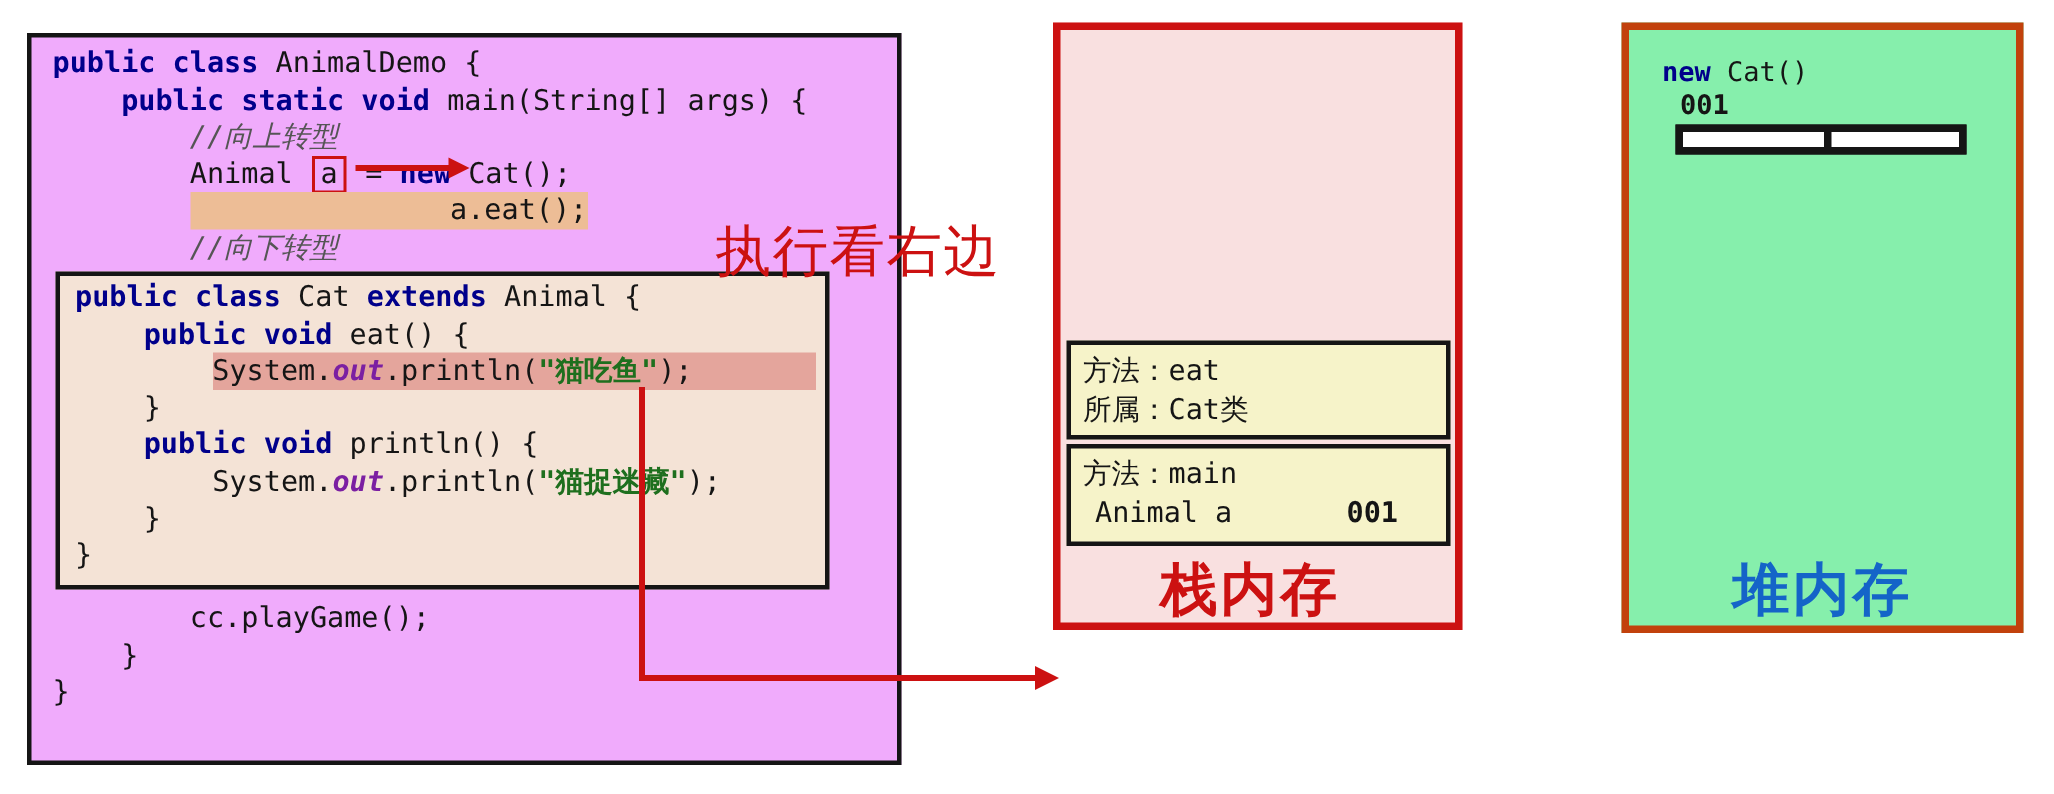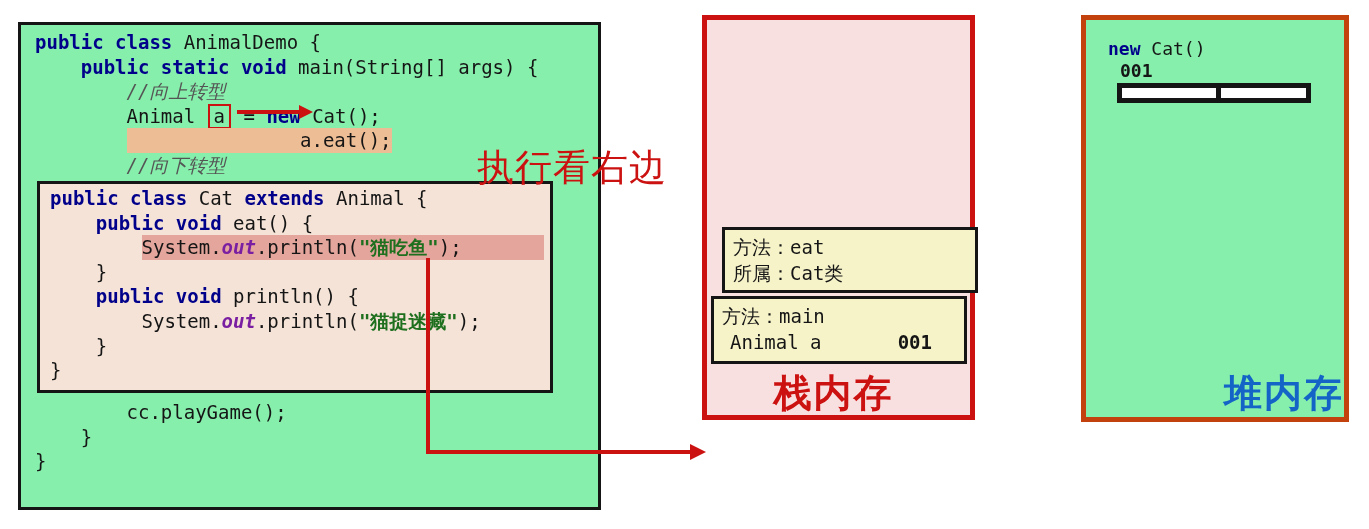--- a/index.html
+++ b/index.html
@@ -2,21 +2,21 @@
 <html><head>
 <meta charset="utf-8">
 <style>
   * { margin:0; padding:0; box-sizing:content-box; }
   body { background:#ffffff; }
   .canvas { position:relative; width:1369px; height:529px; background:#ffffff;
             font-family:"DejaVu Sans", sans-serif; overflow:hidden; }
 
   
   .code-box { position:absolute; left:18px; top:22px; width:577px; height:482px;
-              background:#86efac; border:3px solid #151515; }
+              background:#f0abfc; border:3px solid #151515; }
   .code-block { position:absolute; font-family:"DejaVu Sans Mono", monospace;
                 font-size:19px; line-height:24.6px; color:#151515; }
   .code-line { white-space:pre; height:24.6px; }
   .kw { color:#00008b; font-weight:bold; }
   .comment { color:#555555; font-style:italic; }
   .out-kw { color:#7b1fa2; font-weight:bold; font-style:italic; }
   .str { color:#1e6f1e; font-weight:bold; }
   .var-box { display:inline-block; border:2px solid #cc1111; padding:0 4px; margin:0 1px;
              line-height:21px; }
   .hl-eat { display:inline-block; width:265px; background:#edbd96;text-align:right; }
@@ -42,40 +42,40 @@
   .output-text { position:absolute; left:712px; top:440px; font-size:22px; color:#151515;
                  white-space:pre; }
   .output-value { color:#1e6f1e; font-weight:bold; font-size:23px; }
 
   
   .stack-box { position:absolute; left:702px; top:15px; width:263px; height:395px;
                background:#f9e0e0; border:5px solid #cc1111; }
   .stack-frame { position:absolute; left:4px; width:234px; background:#f6f3c9;
                  border:3px solid #151515; font-family:"DejaVu Sans Mono", monospace;
                  font-size:19px; line-height:26px; color:#151515; padding:4px 8px; }
-  .frame-eat { top:207px; height:52px;margin-left:11px; }
+  .frame-eat { top:207px; height:52px; }
   .frame-main { top:276px; height:54px; }
   .frame-row { white-space:pre; }
   .frame-var-row { display:flex; justify-content:space-between; padding:0 24px 0 8px; }
   .addr { font-weight:bold; }
   .stack-title { position:absolute; left:0; width:253px; top:348px; text-align:center;
                  font-size:38px; font-weight:bold; color:#cc1111; letter-spacing:2px; }
 
   
   .heap-box { position:absolute; left:1081px; top:15px; width:258px; height:397px;
               background:#86efac; border:5px solid #c2410c; }
   .heap-new { position:absolute; left:22px; top:18px; font-family:"DejaVu Sans Mono", monospace;
               font-size:18px; color:#151515; white-space:pre; }
   .heap-addr { position:absolute; left:34px; top:40px; font-family:"DejaVu Sans Mono", monospace;
                font-size:18px; font-weight:bold; color:#151515; }
   .heap-cells { position:absolute; left:31px; top:63px; width:184px; height:10px;
                 background:#151515; border:5px solid #151515; display:flex; gap:5px; }
   .heap-cell { background:#ffffff; height:10px; }
   .cell-a { flex:1.1; } .cell-b { flex:1; }
-  .heap-title { position:absolute; left:0; width:258px; top:348px; text-align:right;
+  .heap-title { position:absolute; left:0; width:258px; top:348px; text-align:center;
                 font-size:38px; font-weight:bold; color:#1464c8; letter-spacing:2px; }
 </style>
 </head>
 <body>
 
 <div class="canvas">
 
   <div class="code-box">
 
     <div class="code-block" style="left:14px; top:5px;">

